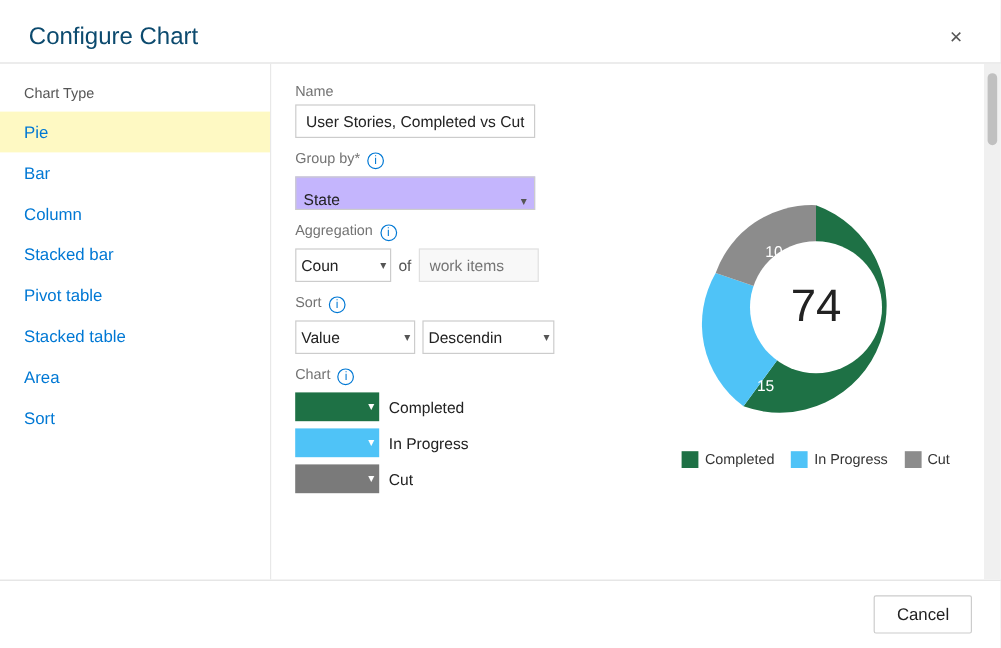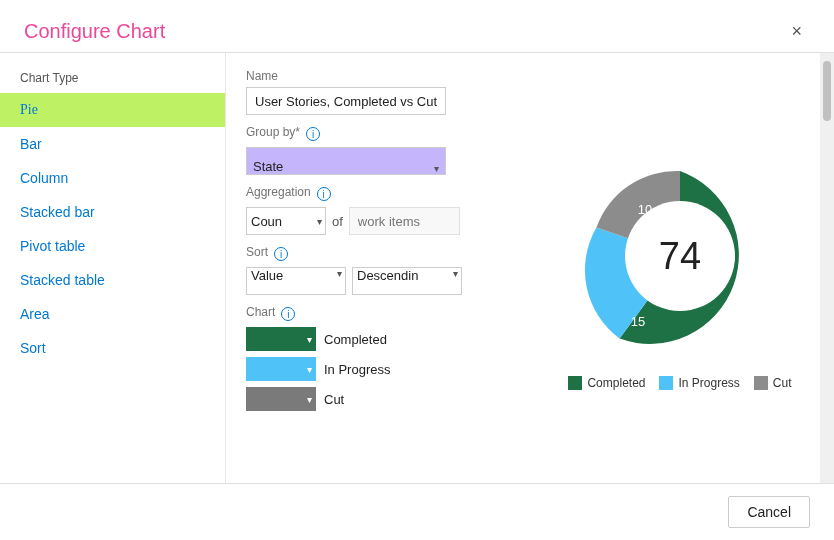--- a/index.html
+++ b/index.html
@@ -26,21 +26,21 @@
     .dialog-header {
       display: flex;
       align-items: center;
       justify-content: space-between;
       padding: 18px 24px 8px 24px;
       flex-shrink: 0;
     }
     .dialog-title {
       font-size: 20px;
       font-weight: 400;
-      color: #ec4899;
+      color: #0c4a6e;
     }
     .close-btn {
       font-size: 18px;
       color: #555;
       cursor: pointer;
       background: none;
       border: none;
       padding: 4px 8px;
       line-height: 1;
     }
@@ -62,23 +62,22 @@
       padding: 6px 20px 8px 20px;
       font-weight: 400;
     }
     .sidebar-item {
       padding: 9px 20px;
       font-size: 14px;
       color: #0078d4;
       cursor: pointer;
     }
     .sidebar-item.active {
-      background: #bef264;
+      background: #fef9c3;
       color: #0078d4;
-      font-family: Liberation Serif, serif;
     }
     .main-content {
       flex: 1;
       padding: 16px 20px;
       overflow-y: auto;
       display: flex;
       flex-direction: column;
       gap: 10px;
     }
     .scrollbar-area {
@@ -190,29 +189,29 @@
       font-size: 13px;
       color: #555;
     }
     .work-items-input {
       border: 1px solid #e0e0e0;
       height: 28px;
       padding: 0 8px;
       font-size: 13px;
       color: #aaa;
       background: #f8f8f8;
-      width: 111px;
+      width: 100px;
     }
     .sort-row {
       display: flex;
       gap: 6px;
     }
     .sort-select {
       display: flex;
-      align-items: flex-start;
+      align-items: center;
       border: 1px solid #ccc;
       height: 28px;
       background: #fff;
       width: 100px;
     }
     .sort-select select {
       flex: 1;
       border: none;
       outline: none;
       font-size: 13px;

